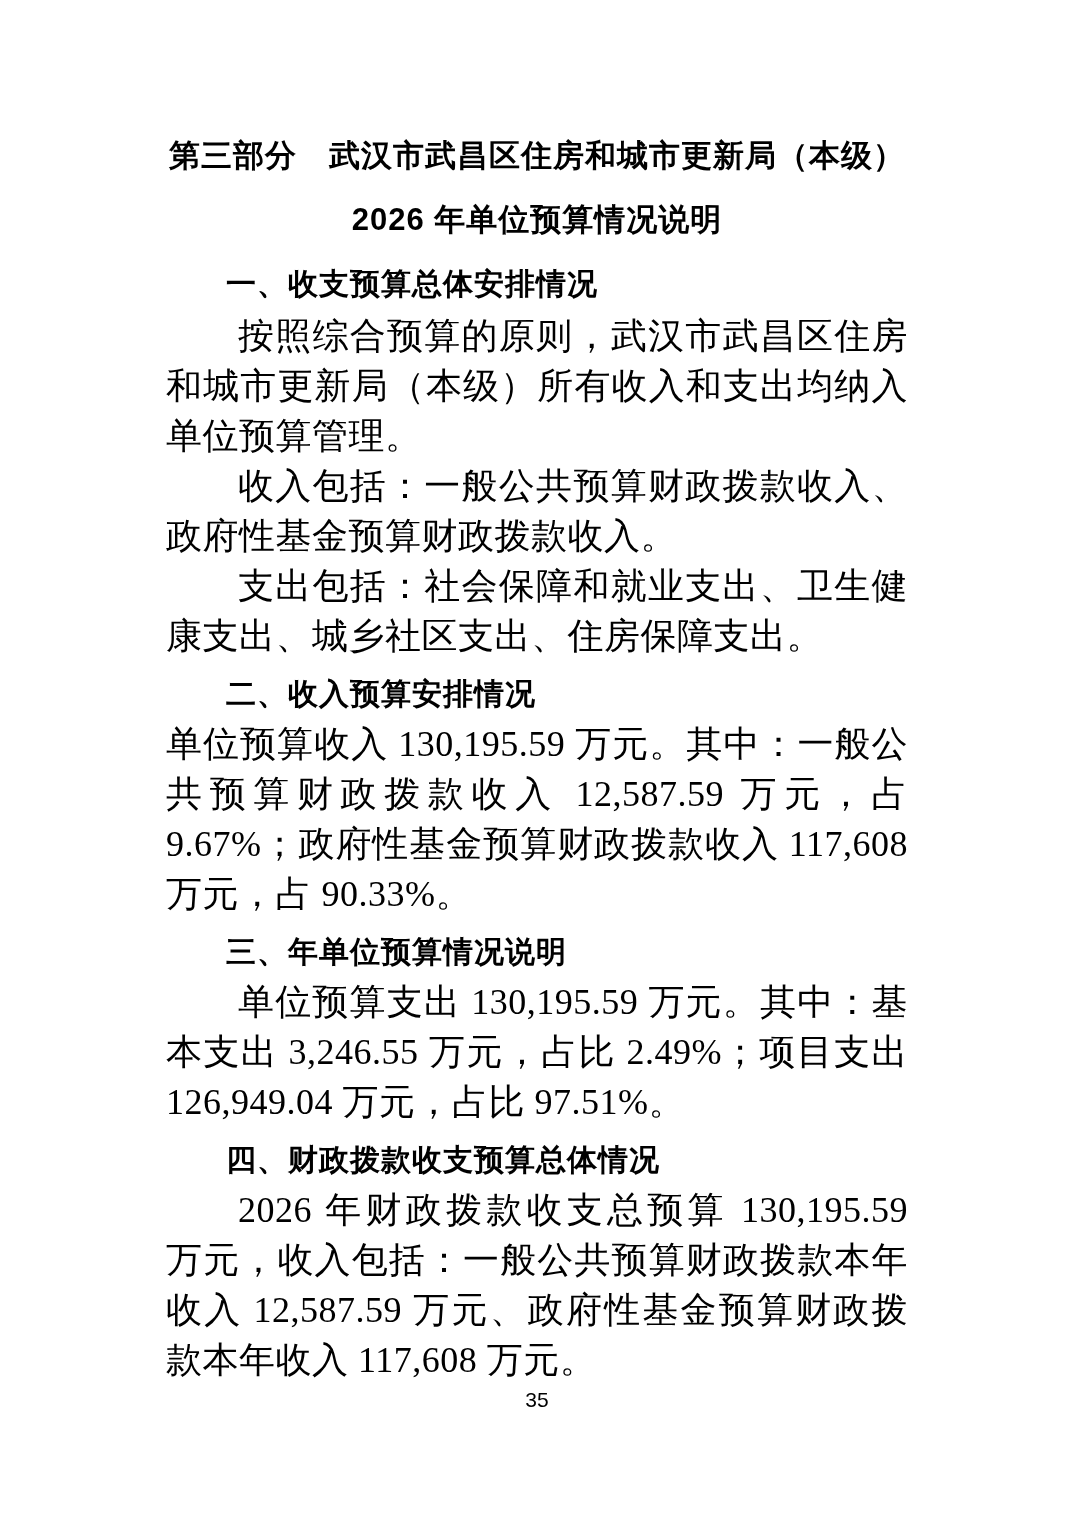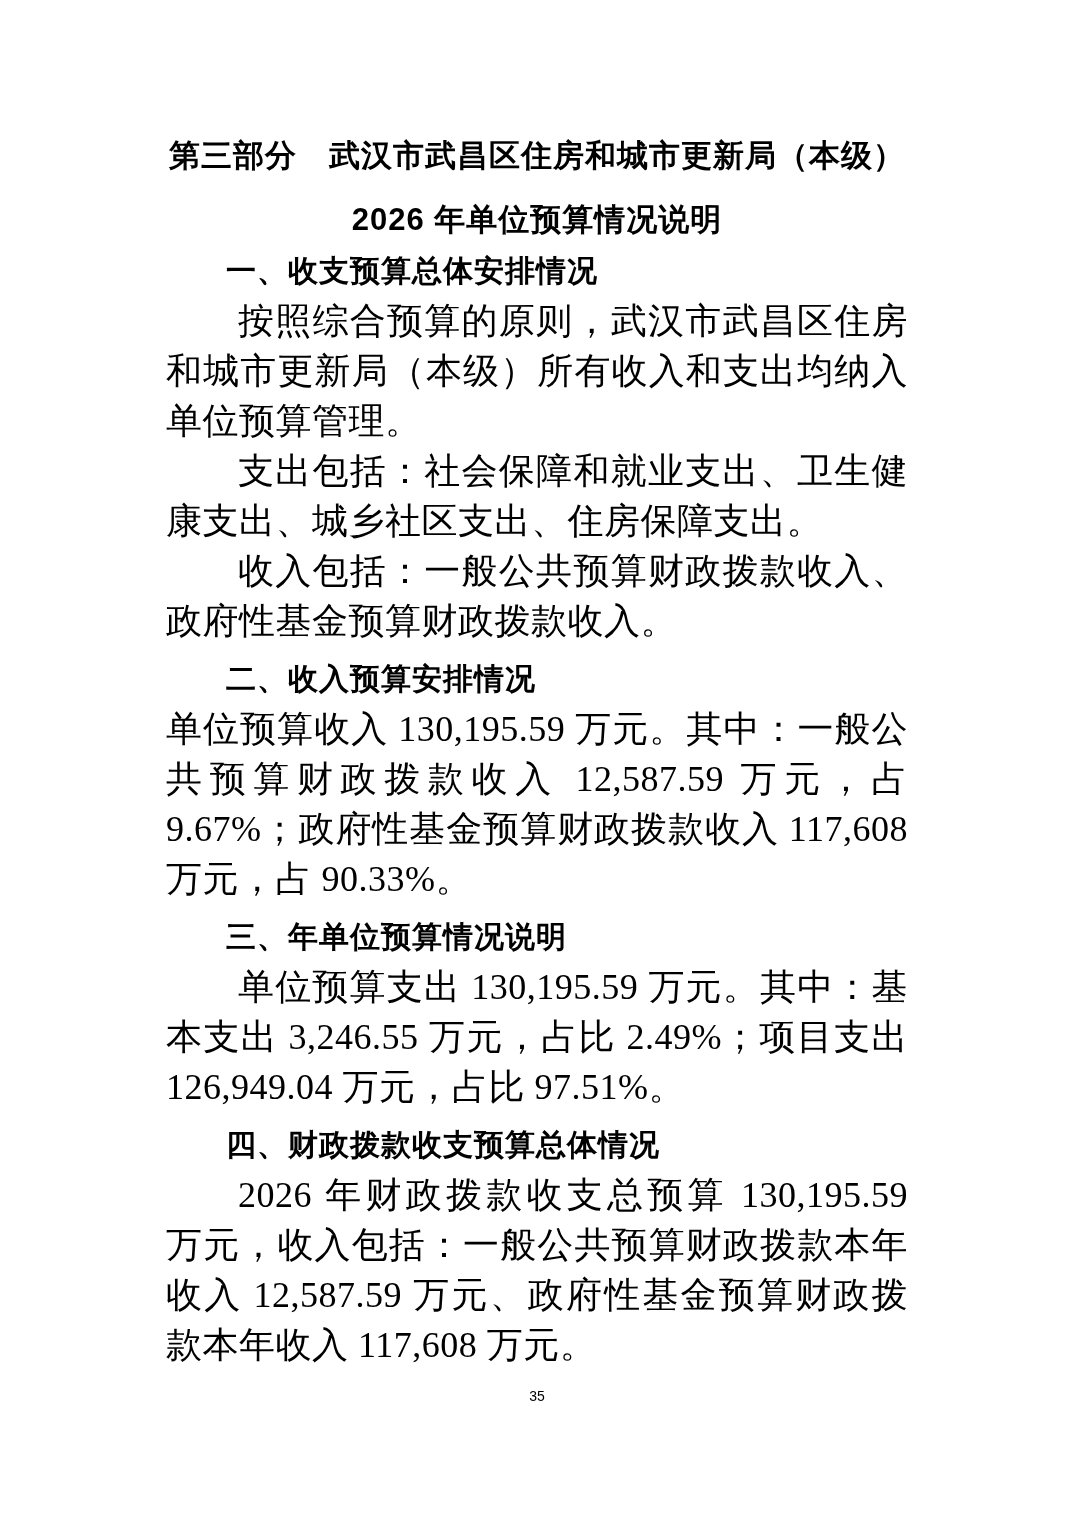--- a/index.html
+++ b/index.html
@@ -38,57 +38,58 @@
     font-weight: bold;
     font-size: 30px;
     line-height: 50px;
     letter-spacing: 1px;
     text-indent: 2em;
   }
   .heading.gap {
     margin-top: 8px;
   }
   .first-heading {
-    margin-top: 0;
+    margin-top: 15px;
+    font-family: Liberation Mono, monospace;
   }
   .para {
     margin: 0;
     font-size: 36px;
     line-height: 50px;
     text-align: justify;
     text-justify: inter-ideograph;
     text-indent: 2em;
     letter-spacing: 0.5px;
   }
   .para.no-indent {
     text-indent: 0;
   }
   .page-number {
     position: absolute;
     left: 0;
     right: 0;
     top: 1388px;
     text-align: center;
-    font-size: 14px;
+    font-size: 21px;
     font-family: "Liberation Sans", "DejaVu Sans", sans-serif;
   }
 </style>
 </head>
 <body>
 
 <div class="page">
 
   <h1 class="title">第三部分　武汉市武昌区住房和城市更新局（本级）</h1>
 
   <h2 class="title title2">2026 年单位预算情况说明</h2>
 
   <h3 class="heading first-heading">一、收支预算总体安排情况</h3>
   <p class="para">按照综合预算的原则，武汉市武昌区住房和城市更新局（本级）所有收入和支出均纳入单位预算管理。</p>
+  <p class="para">收入包括：一般公共预算财政拨款收入、政府性基金预算财政拨款收入。</p>
   <p class="para">支出包括：社会保障和就业支出、卫生健康支出、城乡社区支出、住房保障支出。</p>
-  <p class="para">收入包括：一般公共预算财政拨款收入、政府性基金预算财政拨款收入。</p>
 
   <h3 class="heading gap">二、收入预算安排情况</h3>
   <p class="para no-indent">单位预算收入 130,195.59 万元。其中：一般公共预算财政拨款收入 12,587.59 万元，占 9.67%；政府性基金预算财政拨款收入 117,608 万元，占 90.33%。</p>
 
   <h3 class="heading gap">三、年单位预算情况说明</h3>
   <p class="para">单位预算支出 130,195.59 万元。其中：基本支出 3,246.55 万元，占比 2.49%；项目支出 126,949.04 万元，占比 97.51%。</p>
 
   <h3 class="heading gap">四、财政拨款收支预算总体情况</h3>
   <p class="para">2026 年财政拨款收支总预算 130,195.59 万元，收入包括：一般公共预算财政拨款本年收入 12,587.59 万元、政府性基金预算财政拨款本年收入 117,608 万元。</p>
 

